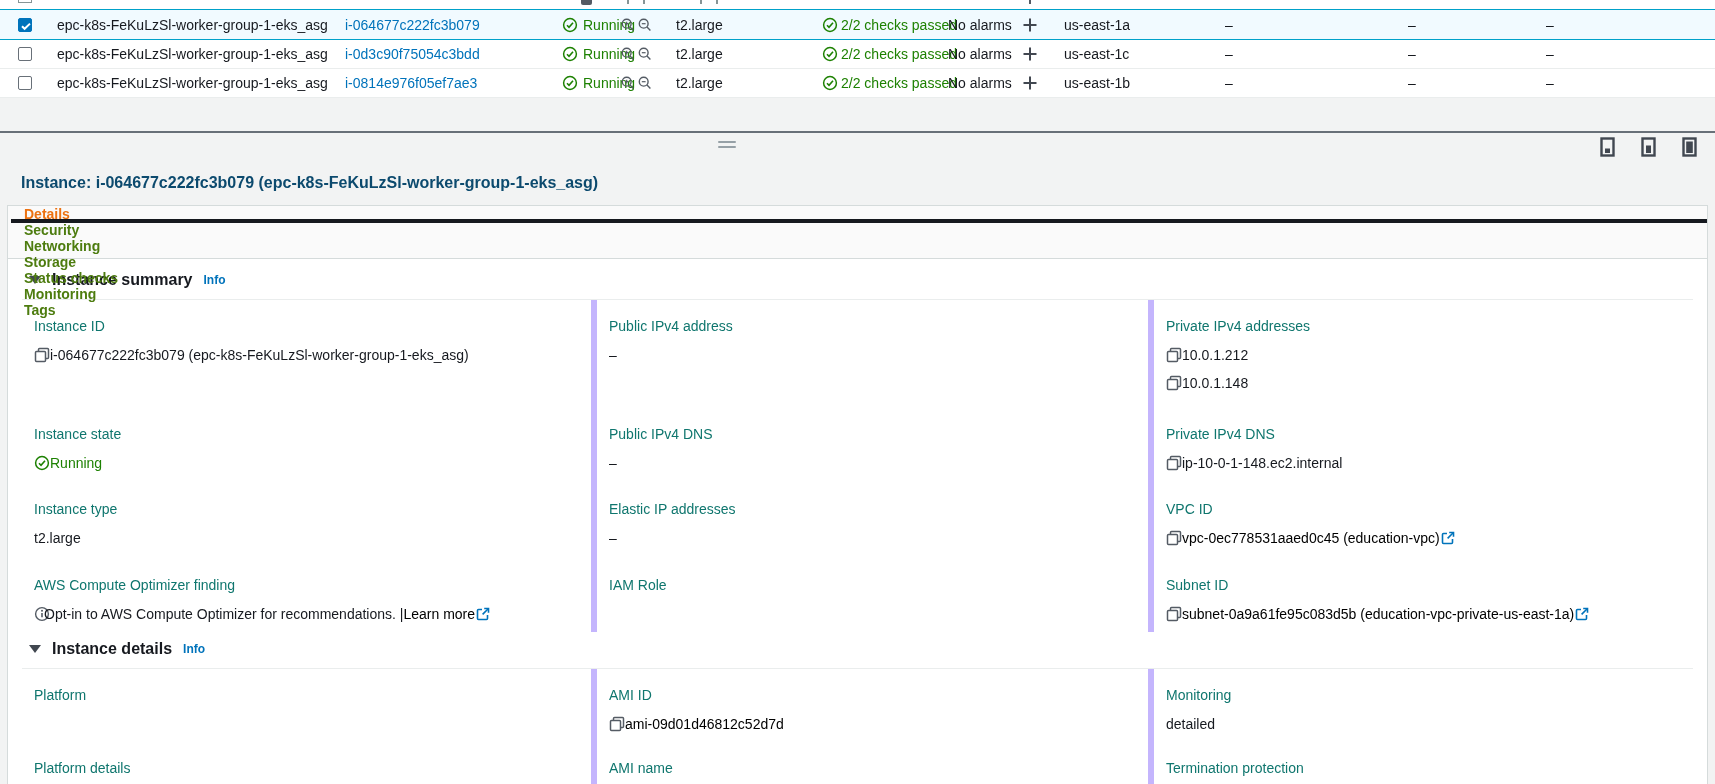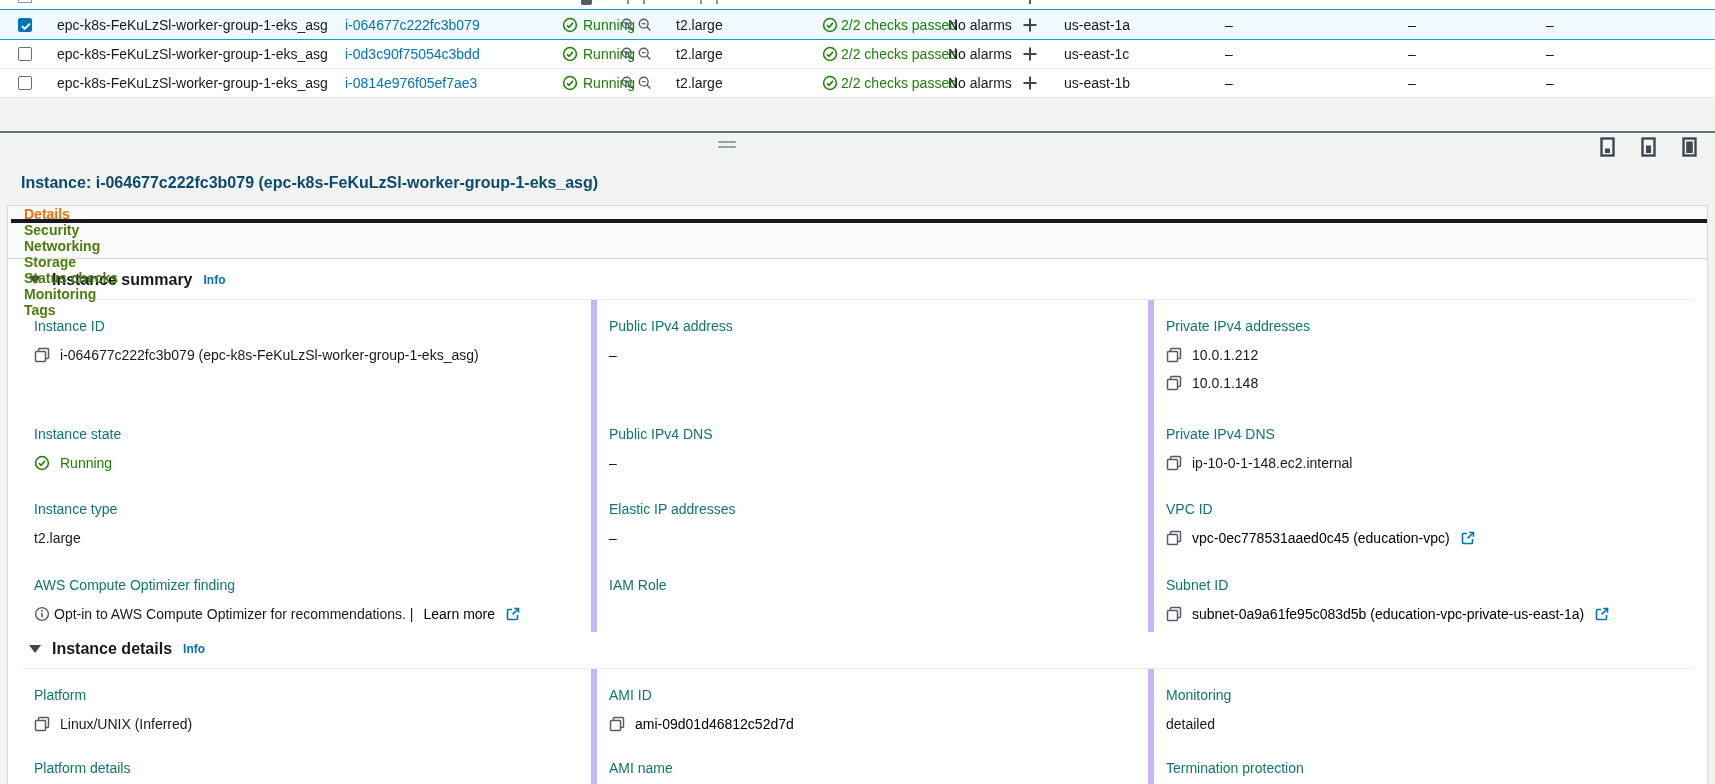--- a/index.html
+++ b/index.html
@@ -46,21 +46,21 @@
   .tri { width:0; height:0; border-left:6px solid transparent; border-right:6px solid transparent; border-top:8px solid #414750; cursor:pointer; }
   .section-title { font-size:16px; font-weight:bold; color:#16191f; }
   .info-link { font-size:12px; font-weight:bold; color:#0073bb; cursor:pointer; }
 
   .kv-grid { display:grid; grid-template-columns:1fr 1fr 1fr; }
   .kv-grid.summary { grid-template-rows:108px 75px 76px auto; }
   .kv-grid.details { grid-template-rows:73px auto; }
   .kvc { padding:18px 12px 0 12px; overflow:hidden; }
   .kvc.bl { border-left:6px solid #c4b5fd;margin-left:12px; }
   .kv-label { display:block; color:#0f766e; margin-bottom:10px; line-height:17px; }
-  .val-row { display:flex; align-items:center; gap:10px; margin-bottom:8px; line-height:20px; color:#16191f; white-space:nowrap; }
+  .val-row { display:flex; align-items:center; margin-bottom:8px; line-height:20px; color:#16191f; white-space:nowrap; }
   .link { color:#000000; cursor:pointer; }
   .green { color:#1d8102; }
   .icon16 { width:16px; height:16px; flex:0 0 16px; display:inline-block; }
   .copy-btn { background:none; border:none; padding:0; cursor:pointer; height:16px; }
 </style>
 </head>
 <body>
 
 <div class="screen">
 
@@ -383,27 +383,20 @@
       <div class="section-head" style="margin-top:8px">
         <span class="tri"></span>
         <span class="section-title">Instance details</span>
         <span class="info-link">Info</span>
       </div>
 
       <div class="kv-grid details">
 
         <div class="kvc">
           <span class="kv-label">Platform</span>
-          <div class="val-row">
-            <button class="copy-btn"><svg width="16" height="16" viewBox="0 0 16 16">
-                  <rect x="4.5" y="1.5" width="10" height="10" rx="1" fill="none" stroke="#545b64" stroke-width="1.5"></rect>
-                  <rect x="1.5" y="4.5" width="10" height="10" rx="1" fill="#fff" stroke="#545b64" stroke-width="1.5"></rect>
-                </svg></button>
-            <span>Linux/UNIX (Inferred)</span>
-          </div>
         </div>
         <div class="kvc bl">
           <span class="kv-label">AMI ID</span>
           <div class="val-row">
             <button class="copy-btn"><svg width="16" height="16" viewBox="0 0 16 16">
                   <rect x="4.5" y="1.5" width="10" height="10" rx="1" fill="none" stroke="#545b64" stroke-width="1.5"></rect>
                   <rect x="1.5" y="4.5" width="10" height="10" rx="1" fill="#fff" stroke="#545b64" stroke-width="1.5"></rect>
                 </svg></button>
             <span class="link">ami-09d01d46812c52d7d</span>
           </div>

